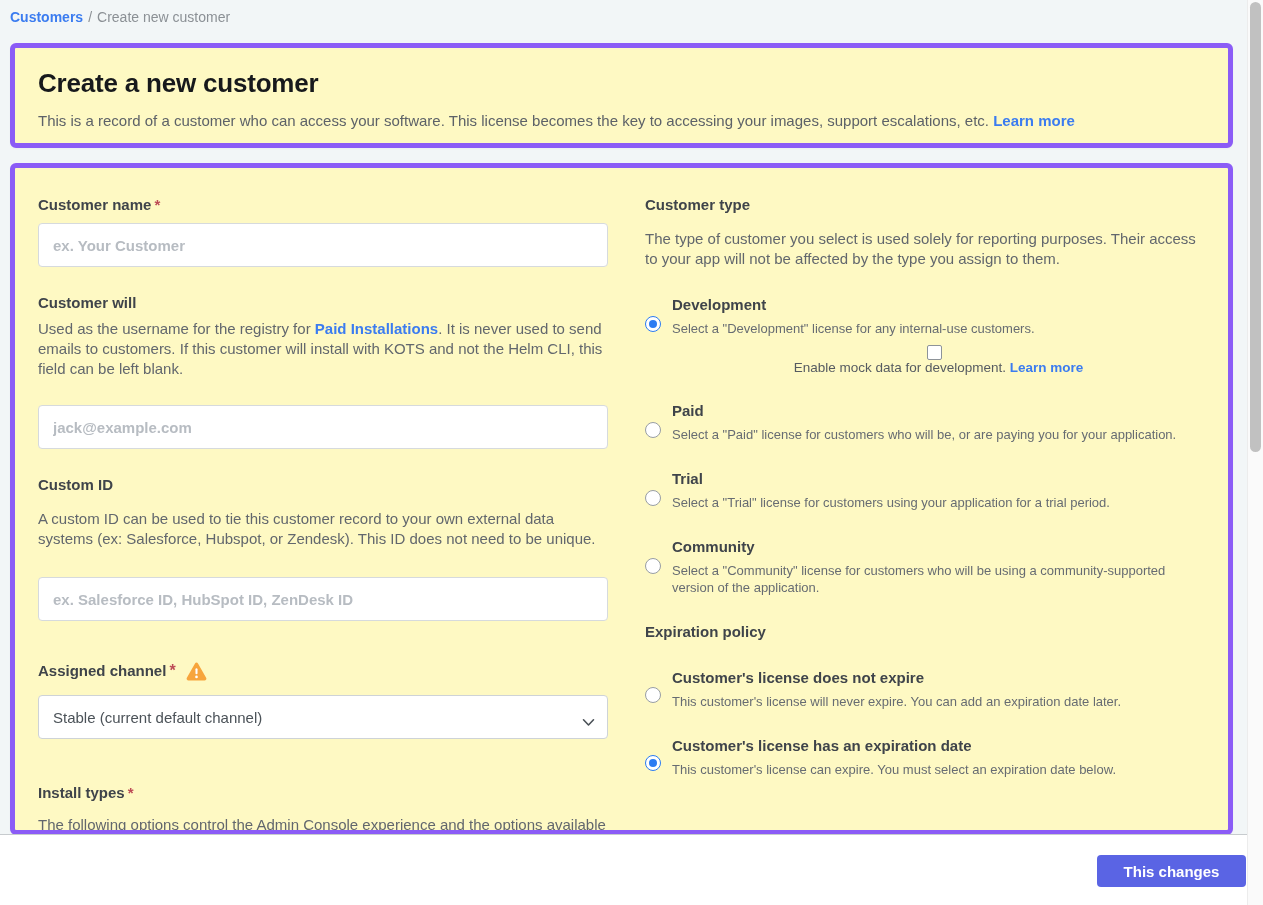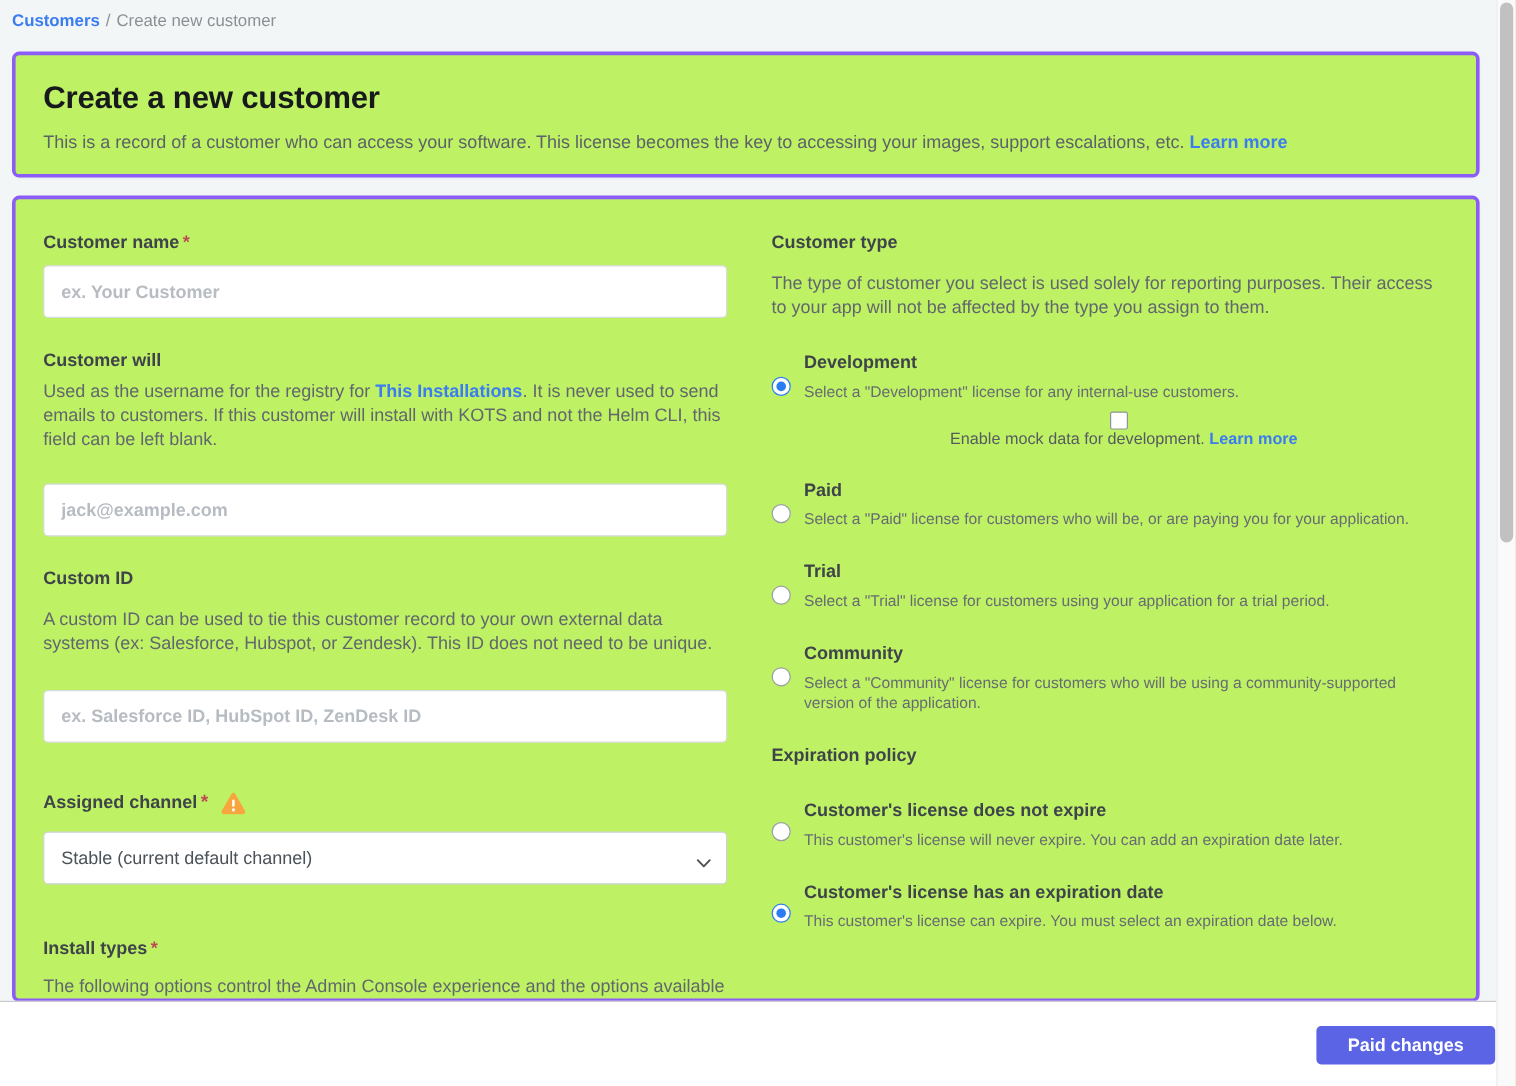--- a/index.html
+++ b/index.html
@@ -12,21 +12,21 @@
   }
   a, .link { color:#3b7cf0; font-weight:600; text-decoration:none; cursor:pointer; }
 
   
   .breadcrumb { position:absolute; top:9px; left:10px; font-size:14px; color:#8b9095; }
   .breadcrumb .crumb-link { color:#3b7cf0; font-weight:600; }
   .breadcrumb .sep { margin:0 5px; color:#8b9095; font-weight:400; }
 
   
   .card {
-    position:absolute; background:#bef264; border:3px solid #8b5cf6; border-radius:6px;
+    position:absolute; background:#fef9c3; border:5px solid #8b5cf6; border-radius:6px;
     box-shadow:0 1px 2px rgba(0,0,0,0.03);
   }
   .header-card { left:10px; top:43px; width:1223px; height:105px; padding:20px 23px; }
   .page-title { margin:0; font-size:26px; line-height:30px; font-weight:700; color:#17191c; letter-spacing:-0.2px; }
   .header-desc { margin-top:13px; font-size:15px; line-height:20px; color:#5d6268; }
 
   .main-card { left:10px; top:163px; width:1223px; height:672px; overflow:hidden; }
 
   .col-left  { position:absolute; left:23px;  top:27px; width:570px; }
   .col-right { position:absolute; left:630px; top:27px; width:556px; }
@@ -123,21 +123,21 @@
 
   <div class="col-left">
 
     <div class="field-label">
       <span>Customer name</span><span class="req">*</span>
     </div>
     <input class="text-input mt8" type="text" placeholder="ex. Your Customer" style="">
 
     <div class="field-label mt26">Customer will</div>
     <div class="body-text mt6">
-      <span>Used as the username for the registry for </span><span class="link">This Installations</span><span>. It is never used to send emails to customers. If this customer will install with KOTS and not the Helm CLI, this field can be left blank.</span>
+      <span>Used as the username for the registry for </span><span class="link">Paid Installations</span><span>. It is never used to send emails to customers. If this customer will install with KOTS and not the Helm CLI, this field can be left blank.</span>
     </div>
     <input class="text-input mt26" type="text" placeholder="jack@example.com" style="">
 
     <div class="field-label mt26">Custom ID</div>
     <div class="body-text mt14">A custom ID can be used to tie this customer record to your own external data systems (ex: Salesforce, Hubspot, or Zendesk). This ID does not need to be unique.</div>
     <input class="text-input mt28" type="text" placeholder="ex. Salesforce ID, HubSpot ID, ZenDesk ID" style="">
 
     <div class="label-row mt40">
       <span class="field-label">Assigned channel</span>
       <span class="req">*</span>
@@ -223,17 +223,17 @@
         <div class="opt-title">Customer's license has an expiration date</div>
         <div class="opt-desc">This customer's license can expire. You must select an expiration date below.</div>
       </div>
 
     </div>
 
   </div>
 </div>
 
 <div class="footer"></div>
-<button class="save-btn">Paid changes</button>
+<button class="save-btn">This changes</button>
 
 <div class="scroll-track">
   <div class="scroll-thumb"></div>
 </div>
 
 </body></html>

